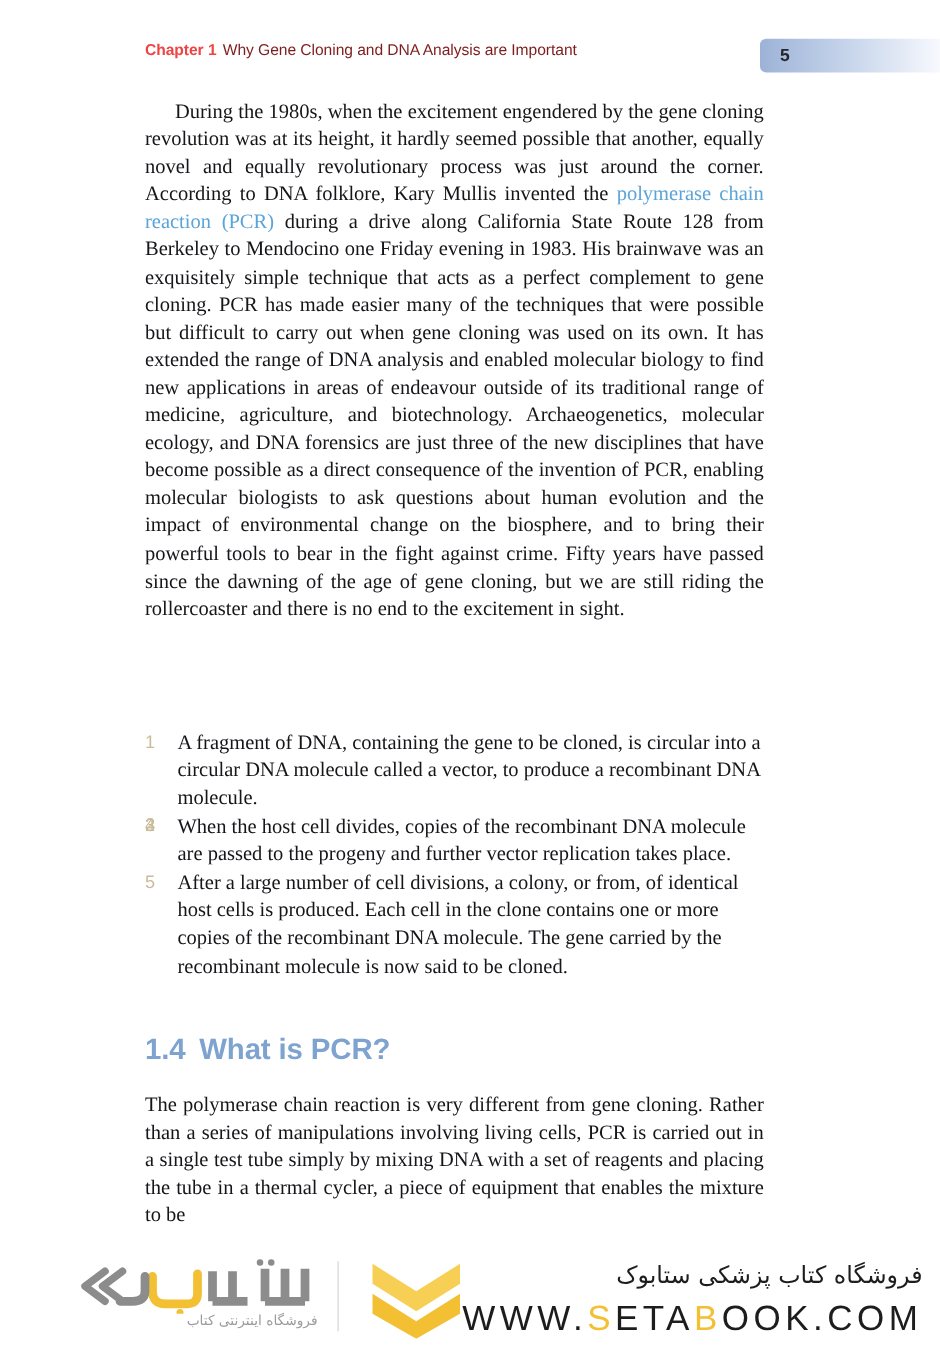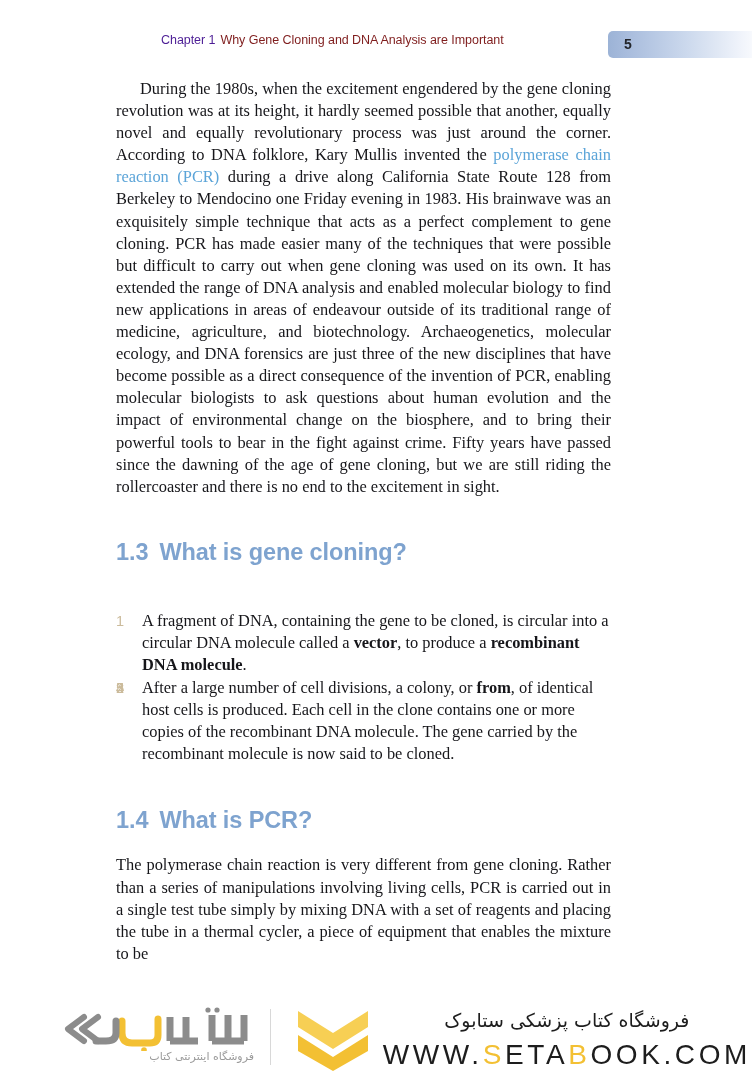--- a/index.html
+++ b/index.html
@@ -34,23 +34,22 @@
   .hdr-text {
     position: absolute;
     left: 116px;
     top: 2px;
     font-family: "Liberation Sans", "DejaVu Sans", sans-serif;
     font-size: 12.5px;
     letter-spacing: -0.05px;
     white-space: nowrap;
   }
   .hdr-chapter {
-    color: #4c1d95;
-    font-weight: 400;
-    margin-left: 45px;
+    color: #ef4444;
+    font-weight: 700;
   }
   .hdr-title {
     color: #7f1d1d;
     margin-left: 5px;
   }
 
   #page-number-badge {
     position: absolute;
     left: 608px;
     right: 0;
@@ -90,21 +89,21 @@
     font-size: 16.4px;
     line-height: 22.1px;
     text-align: justify;
     text-justify: inter-word;
     color: #16161a;
     hyphens: manual;
   }
   p.body.indent { text-indent: 24px; }
 
   .term-highlight { color: #5ba4d8; }
-  .bold { font-weight: 700; }
+  .bold { font-weight: 400; }
 
   h2.section-head {
     font-family: "Liberation Sans", "DejaVu Sans", sans-serif;
     font-size: 23.5px;
     font-weight: 600;
     color: #7ea3cf;
     margin: 0;
     letter-spacing: -0.1px;
     white-space: nowrap;
   }
@@ -194,23 +193,23 @@
     position: absolute;
     left: 252px;
     top: 6px;
     width: 78px;
     height: 62px;
   }
 
   
   #brand-right {
     position: absolute;
-    right: 1px;
+    right: 14px;
     top: 10px;
-    text-align: center;
+    text-align: right;
   }
   #brand-fa {
     font-family: "DejaVu Sans", sans-serif;
     font-size: 19px;
     color: #1d1d1d;
     direction: rtl;
     line-height: 30px;
     white-space: nowrap;
   }
   #brand-url {
@@ -238,32 +237,31 @@
       <span class="pnum">5</span>
     </div>
   </div>
 
   <div id="content">
 
     <p class="body indent"><span>During the 1980s, when the excitement engendered by the gene cloning revolution was at its height, it hardly seemed possible that another, equally novel and equally revolutionary process was just around the corner. According to DNA folklore, Kary Mullis invented the </span><span class="term-highlight">polymerase chain reaction (PCR)</span><span> during a drive along California State Route 128 from Berkeley to Mendocino one Friday evening in 1983. His brainwave was an exquisitely simple technique that acts as a perfect complement to gene cloning. PCR has made easier many of the techniques that were possible but difficult to carry out when gene cloning was used on its own. It has extended the range of DNA analysis and enabled molecular biology to find new applications in areas of endeavour outside of its traditional range of medicine, agriculture, and biotechnology. Archaeogenetics, molecular ecology, and DNA forensics are just three of the new disciplines that have become possible as a direct consequence of the invention of PCR, enabling molecular biologists to ask questions about human evolution and the impact of environmental change on the biosphere, and to bring their powerful tools to bear in the fight against crime. Fifty years have passed since the dawning of the age of gene cloning, but we are still riding the rollercoaster and there is no end to the excitement in sight.</span></p>
 
     <div class="sp-head-1"></div>
 
-    <h2 class="section-head"><span class="num">1.3</span><span>What is gene cloning?</span></h2>
 
     <div class="sp-head-2"></div>
 
 
     <div class="sp-after-para"></div>
 
     <ol class="steps" id="steps-list">
         <li><span class="marker">1</span><span><span>A fragment of DNA, containing the gene to be cloned, is circular into a circular DNA molecule called a </span><span class="bold">vector</span><span>, to produce a </span><span class="bold">recombinant DNA molecule</span><span>.</span></span></li>
         <li><span class="marker">2</span></li>
         <li><span class="marker">3</span></li>
-        <li><span class="marker">4</span></li>
+        <li><span class="marker">4</span><span><span>When the host cell divides, copies of the recombinant DNA molecule are passed to the progeny and further vector replication takes place.</span></span></li>
         <li><span class="marker">5</span><span><span>After a large number of cell divisions, a colony, or </span><span class="bold">from</span><span>, of identical host cells is produced. Each cell in the clone contains one or more copies of the recombinant DNA molecule. The gene carried by the recombinant molecule is now said to be cloned.</span></span></li>
       </ol>
 
     <div class="sp-head-1"></div>
 
     <h2 class="section-head"><span class="num">1.4</span><span>What is PCR?</span></h2>
 
     <div class="sp-head-2"></div>
 
     <p class="body">The polymerase chain reaction is very different from gene cloning. Rather than a series of manipulations involving living cells, PCR is carried out in a single test tube simply by mixing DNA with a set of reagents and placing the tube in a thermal cycler, a piece of equipment that enables the mixture to be</p>

